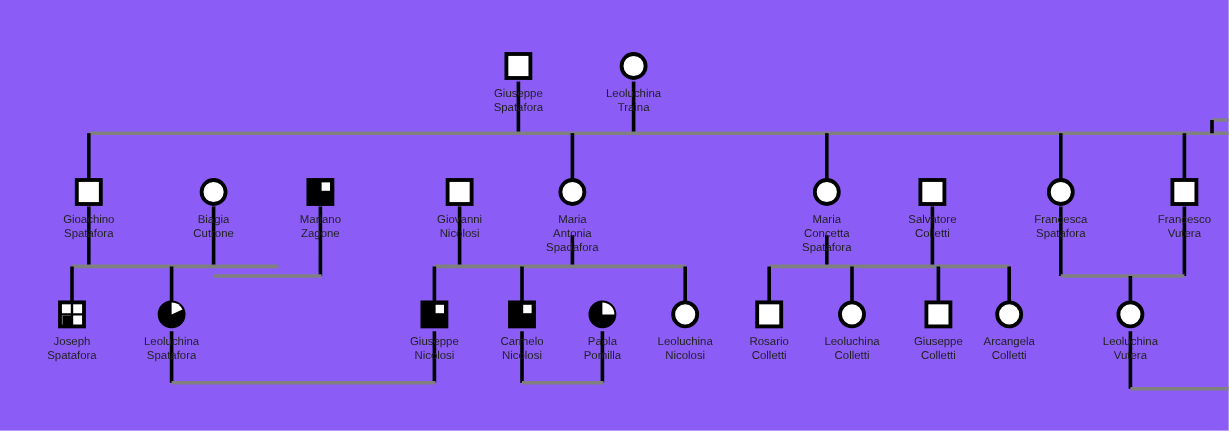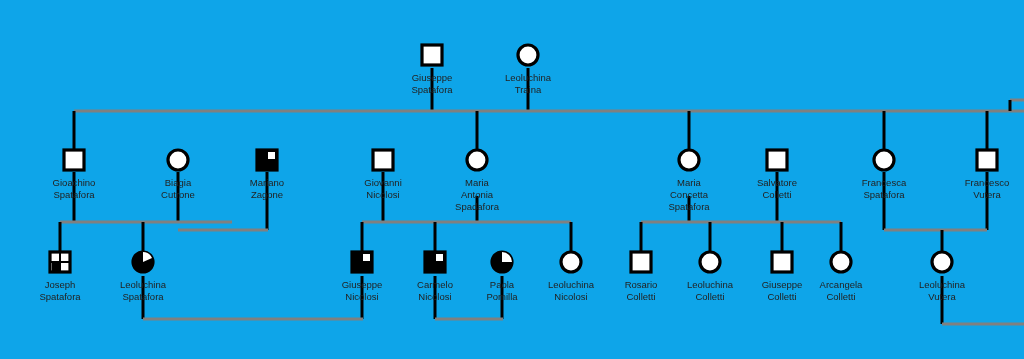--- a/index.html
+++ b/index.html
@@ -7,21 +7,21 @@
     padding: 0;
     background: #ffffff;
   }
   body {
     font-family: "Liberation Sans", sans-serif;
   }
   #chart-root {
     position: relative;
     width: 1024px;
     height: 359px;
-    background: #0ea5e9;
+    background: #8b5cf6;
     overflow: hidden;
   }
   svg#pedigree {
     display: block;
     width: 1024px;
     height: 359px;
   }
   .link-line {
     stroke: #808080;
     stroke-width: 3;

